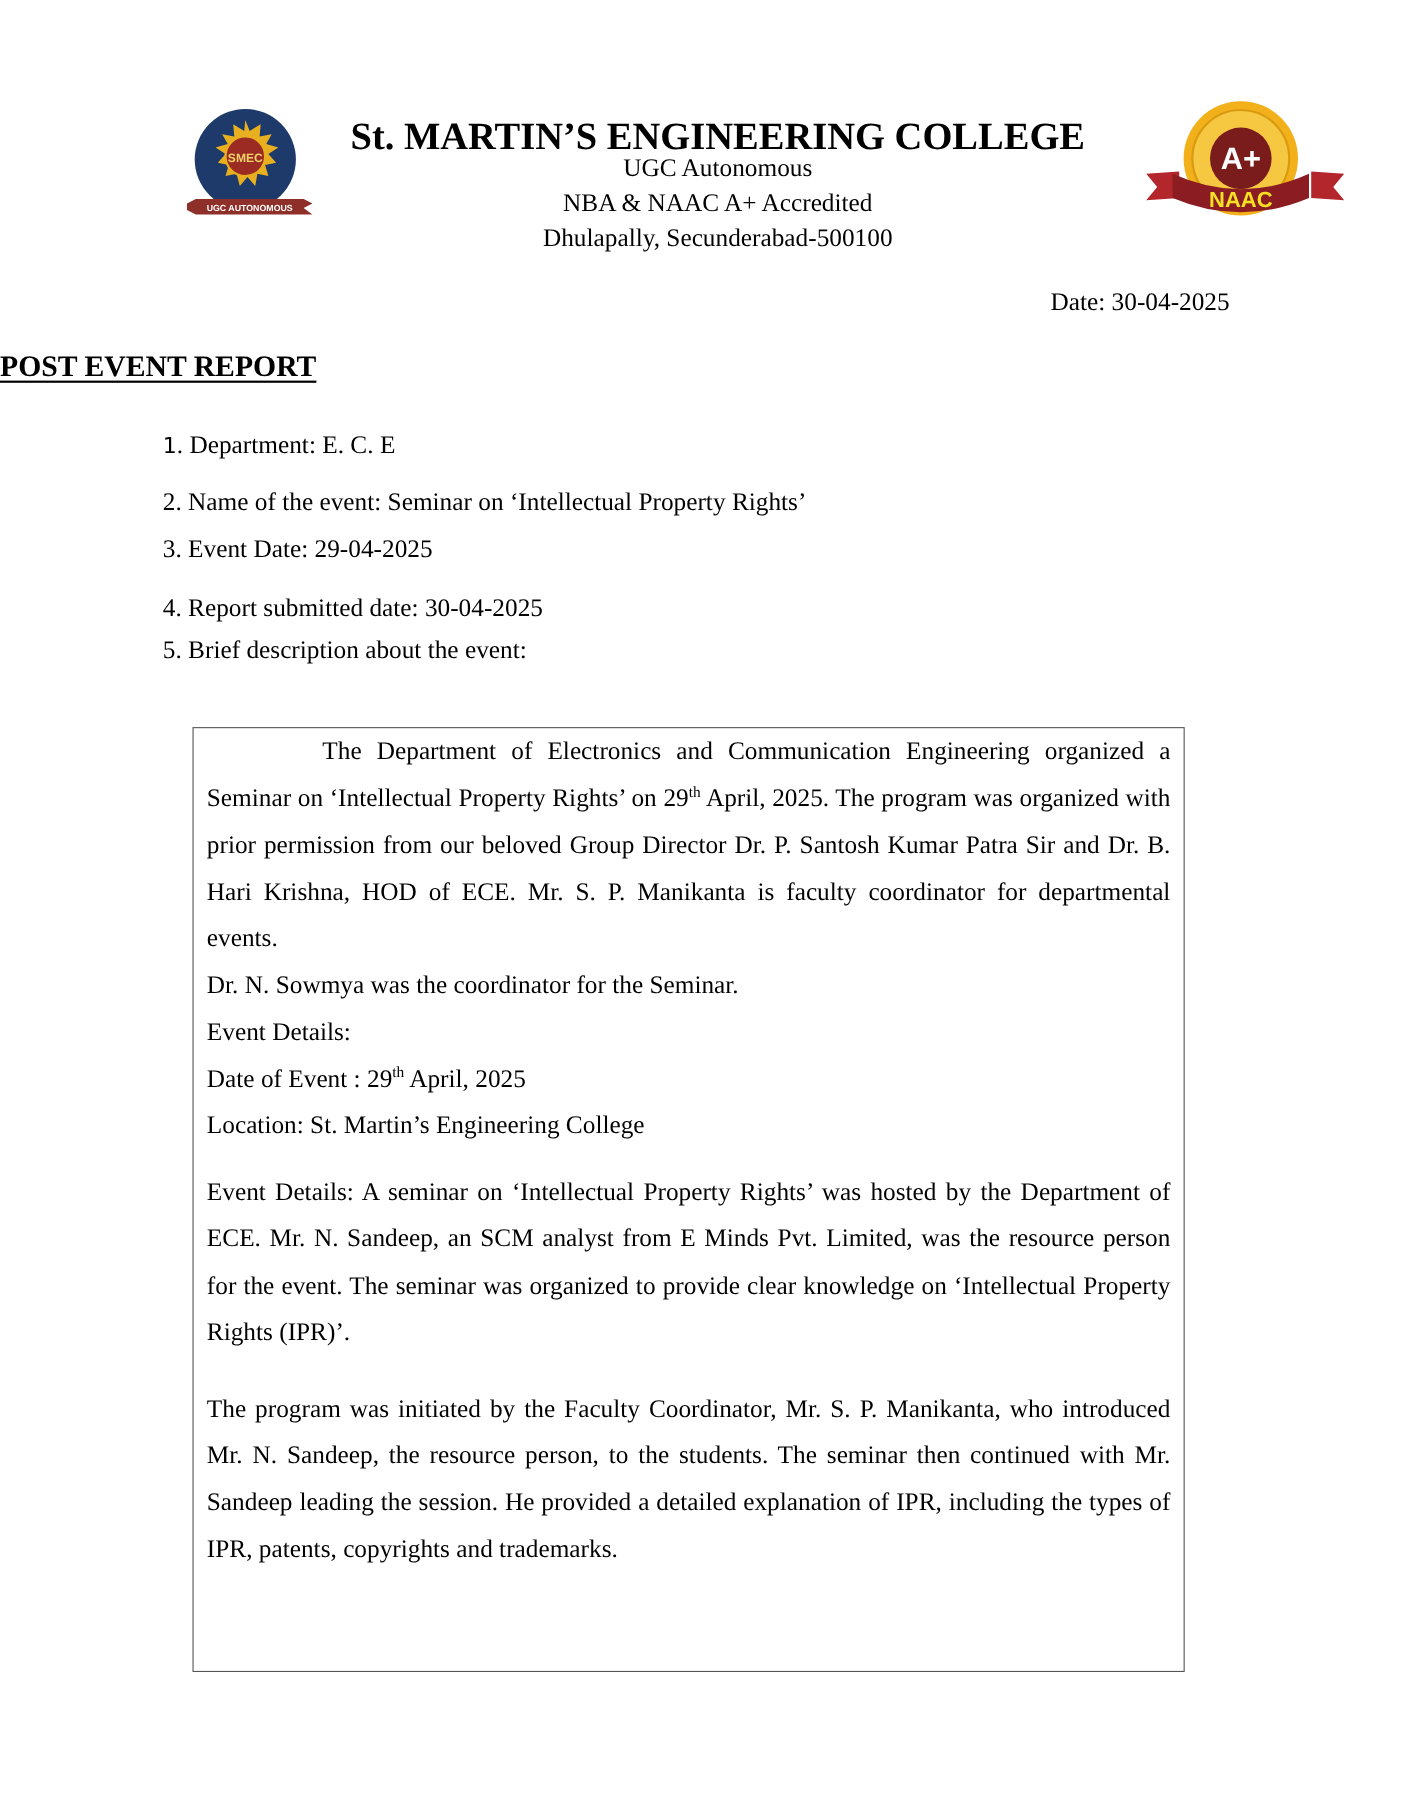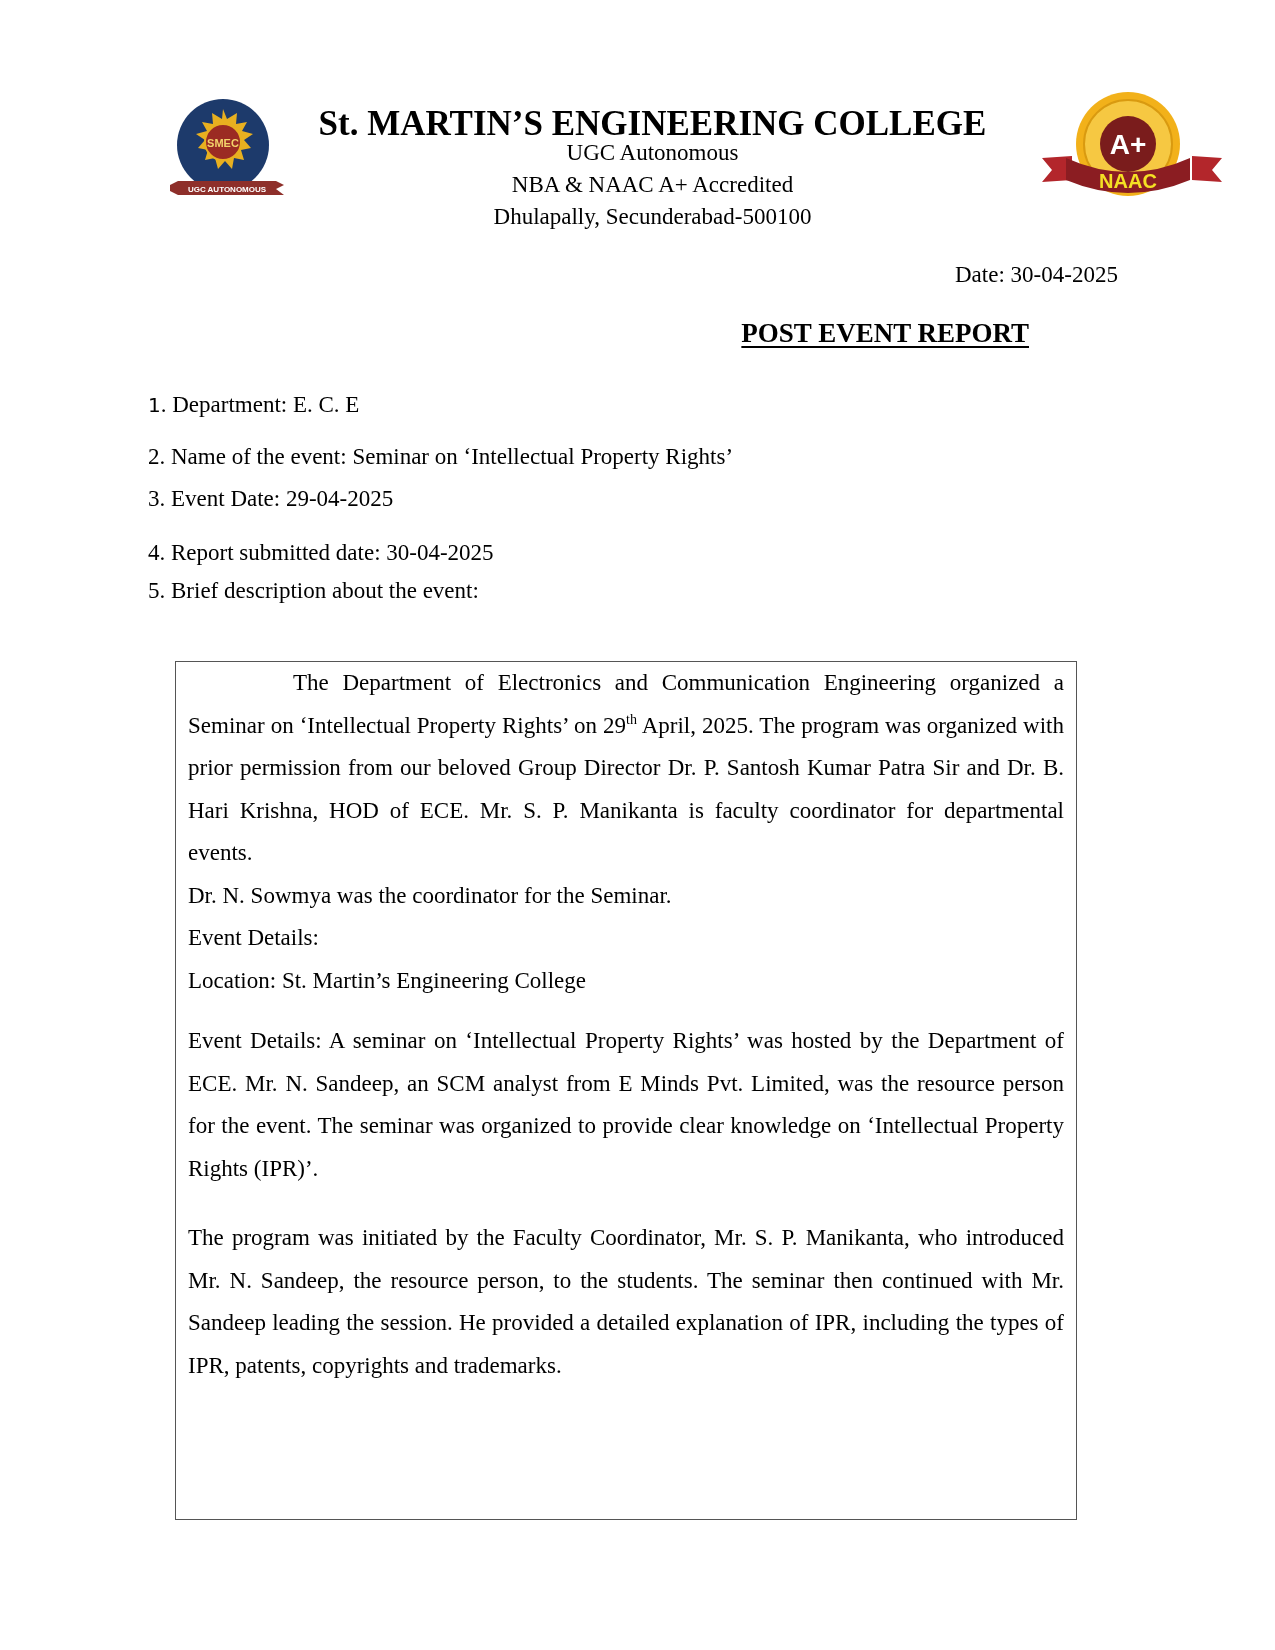--- a/index.html
+++ b/index.html
@@ -11,21 +11,21 @@
     .title-college {
       left: 0; width: 1275px; top: 104px; text-align: center;
       font-size: 35px; font-weight: bold; letter-spacing: 0px; padding-left: 30px; box-sizing: border-box;
     }
     .subline { left: 0; width: 1275px; text-align: center; font-size: 23px; padding-left: 30px; box-sizing: border-box; }
     .l1 { top: 140px; }
     .l2 { top: 172px; }
     .l3 { top: 204px; }
     .date { left: 955px; top: 262px; font-size: 23px; text-align: center; }
     .report-title {
-      left: 0; width: 1029px; top: 318px; text-align: right; font-size: 27px; font-weight: bold;
+      left: 0; width: 1029px; top: 318px; text-align: left; font-size: 27px; font-weight: bold;
       text-decoration: underline; text-underline-offset: 4px;
     }
     .item { left: 148px; font-size: 23px; white-space: nowrap; }
     .i1 { top: 392px; }
     .i2 { top: 444px; }
     .i3 { top: 486px; }
     .i4 { top: 540px; }
     .i5 { top: 578px; }
     .num1 { font-family: "DejaVu Sans", sans-serif; font-size: 20px; }
     .box {
@@ -93,19 +93,20 @@
 </div>
 <div class="abs item i3">3. Event Date: 29-04-2025</div>
 <div class="abs item i4">4. Report submitted date: 30-04-2025</div>
 <div class="abs item i5">5. Brief description about the event:</div>
 
 <div class="abs box">
   <div class="box-inner">
     <p class="indent"><span>The Department of Electronics and Communication Engineering organized a </span><b>Seminar</b><span> on </span><b>‘Intellectual Property Rights’</b><span> on 29</span><sup>th</sup><span> April, 2025. The program was organized with prior permission from our beloved Group Director </span><b>Dr. P. Santosh Kumar Patra</b><span> Sir and Dr. B. Hari Krishna, HOD of ECE. Mr. S. P. Manikanta is faculty coordinator for departmental events.</span></p>
     <p>Dr. N. Sowmya was the coordinator for the Seminar.</p>
     <p><b>Event Details:</b></p>
+    <p><span>Date of Event : 29</span><sup>th</sup><span> April, 2025</span></p>
     <p>Location: St. Martin’s Engineering College</p>
     <div class="gap"></div>
     <p><b>Event Details:</b><span> A seminar on ‘Intellectual Property Rights’ was hosted by the Department of ECE. Mr. N. Sandeep, an SCM analyst from E Minds Pvt. Limited, was the resource person for the event. The seminar was organized to provide clear knowledge on ‘Intellectual Property Rights (IPR)’.</span></p>
     <div class="gap2"></div>
     <p>The program was initiated by the Faculty Coordinator, Mr. S. P. Manikanta, who introduced Mr. N. Sandeep, the resource person, to the students. The seminar then continued with Mr. Sandeep leading the session. He provided a detailed explanation of IPR, including the types of IPR, patents, copyrights and trademarks.</p>
   </div>
 </div>
 
 </body></html>

